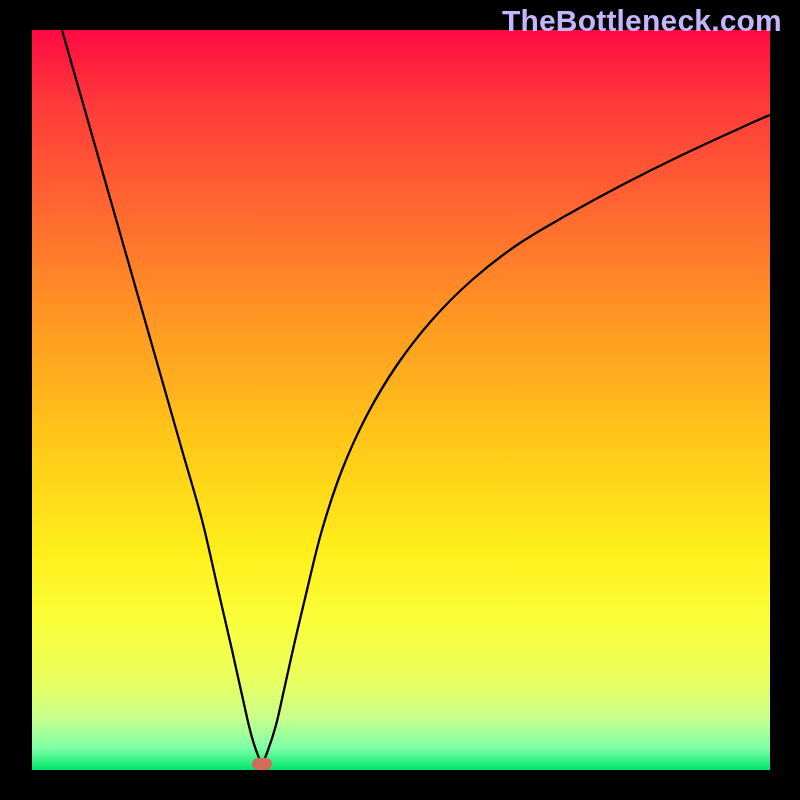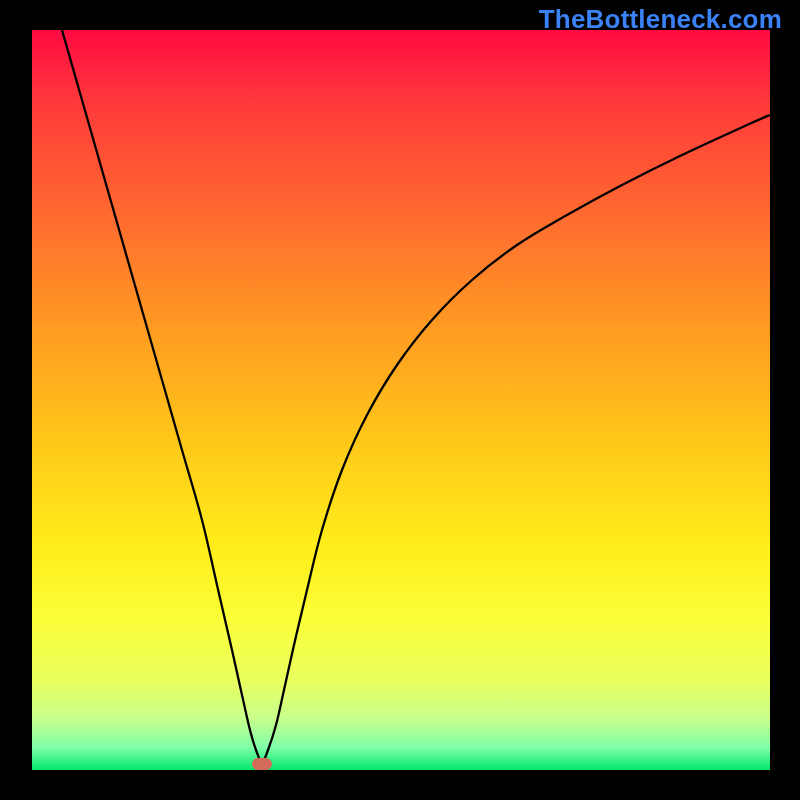--- a/index.html
+++ b/index.html
@@ -8,23 +8,23 @@
     height: 800px;
     background: #000;
     position: relative;
     overflow: hidden;
   }
   .watermark {
     position: absolute;
     top: 4px;
     right: 18px;
     font-family: Arial, Helvetica, sans-serif;
-    font-size: 26px;
+    font-size: 30px;
     font-weight: bold;
-    color: #3b82f6;
+    color: #c4b5fd;
     letter-spacing: 0.2px;
     z-index: 10;
   }
   .plot-area {
     position: absolute;
     left: 32px;
     top: 30px;
     width: 738px;
     height: 740px;
     background: linear-gradient(to bottom,

